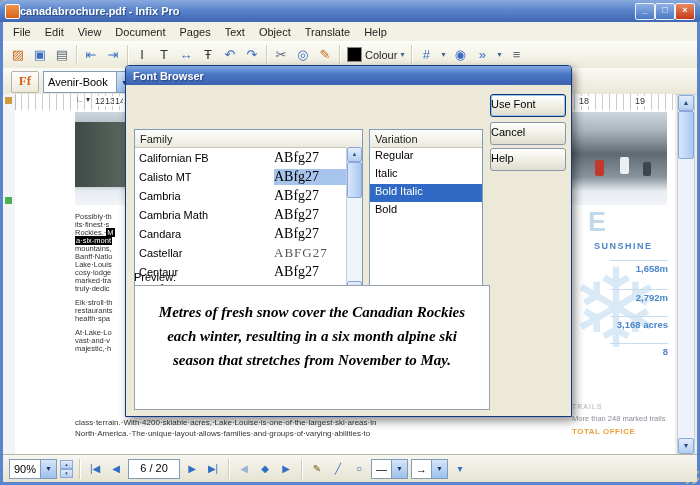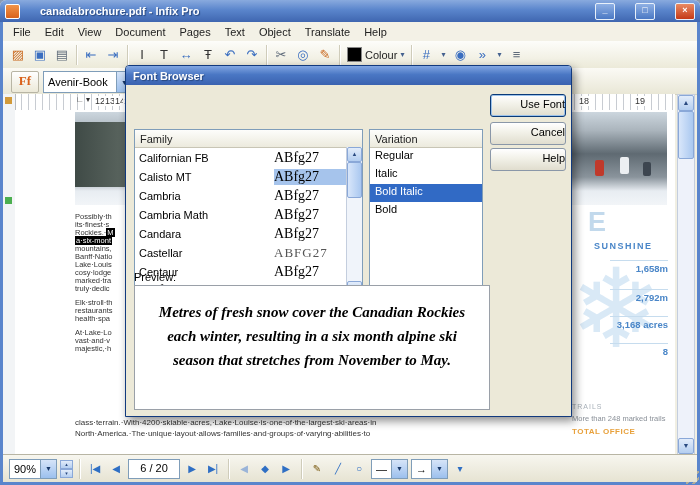--- a/index.html
+++ b/index.html
@@ -3,21 +3,21 @@
 <meta charset="utf-8">
 <style>
   html,body{margin:0;padding:0;}
   body{width:700px;height:485px;overflow:hidden;position:relative;
        font-family:"Liberation Sans",sans-serif;background:#8a9bb5;}
   #win{position:absolute;inset:0;background:#f1efe3;border-radius:6px 6px 2px 2px;}
 
   
   .titlebar{position:absolute;left:0;top:0;right:0;height:22px;
     background:linear-gradient(180deg,#89aade 0%,#5a85cc 45%,#3f66b0 100%);
-    border-radius:6px 6px 0 0;display:flex;align-items:center;padding:0 5px;gap:20px;}
+    border-radius:6px 6px 0 0;display:flex;align-items:center;padding:0 5px;gap:0;}
   .title-text{color:#fff;font-size:11px;font-weight:bold;text-shadow:1px 1px 1px #27477e;
     flex:1;white-space:nowrap;overflow:hidden;}
   .app-icon{width:13px;height:13px;background:linear-gradient(#f2944a,#d9621c);
     border:1px solid #fff;border-radius:2px;}
   .winbtn{width:18px;height:15px;border-radius:2px;border:1px solid #e8f0fa;
     background:linear-gradient(#8fb0e4,#4a78c4);color:#fff;font-size:9px;line-height:13px;
     text-align:center;font-weight:bold;}
   .winbtn.close{background:linear-gradient(#ea8a62,#c43a18);}
   .edge-l,.edge-r{position:absolute;top:22px;bottom:0;width:3px;background:#5a85cc;}
   .edge-l{left:0;}.edge-r{right:0;}
@@ -122,21 +122,21 @@
   .vrow.sel{background:#316ac5;color:#fff;}
   .list-scroll{position:absolute;right:0;top:17px;bottom:0;width:15px;background:#f0f4fa;
     border-left:1px solid #c4cede;}
   .ls-up,.ls-dn{position:absolute;left:0;width:13px;height:13px;background:linear-gradient(#e2ecfa,#b4cef0);
     border:1px solid #8aa8d8;border-radius:2px;font-size:6px;color:#2a4a80;text-align:center;line-height:12px;}
   .ls-up{top:0;}.ls-dn{bottom:0;}
   .ls-thumb{position:absolute;left:0;top:15px;width:13px;height:34px;
     background:linear-gradient(90deg,#d8e6fa,#aac8f0);border:1px solid #8aa8d8;border-radius:2px;}
   .xpbtn{position:absolute;left:364px;width:74px;height:21px;font-size:11px;color:#000;
     background:linear-gradient(#ffffff,#f2f1e8 45%,#e0ddce);border:1px solid #8a97a8;
-    border-radius:3px;text-align:right;line-height:19px;}
+    border-radius:3px;text-align:left;line-height:19px;}
   .xpbtn.primary{border-color:#0a3a78;box-shadow:inset 0 0 0 1px #9cc2ea;}
   .preview-label{position:absolute;left:8px;top:186px;font-size:11px;color:#000;}
   .preview-box{position:absolute;left:8px;top:200px;width:354px;height:123px;background:#fff;
     border:1px solid #9aa0a8;display:flex;align-items:flex-start;}
   .preview-text{font-family:"Liberation Serif",serif;font-style:italic;font-weight:bold;
     font-size:15px;line-height:1.6;color:#000;text-align:center;padding:14px 16px;}
 
   
   .statusbar{position:absolute;left:3px;right:3px;bottom:3px;height:27px;
     background:linear-gradient(#f7f6ef,#e6e3d2);border-top:1px solid #b8b5a4;

